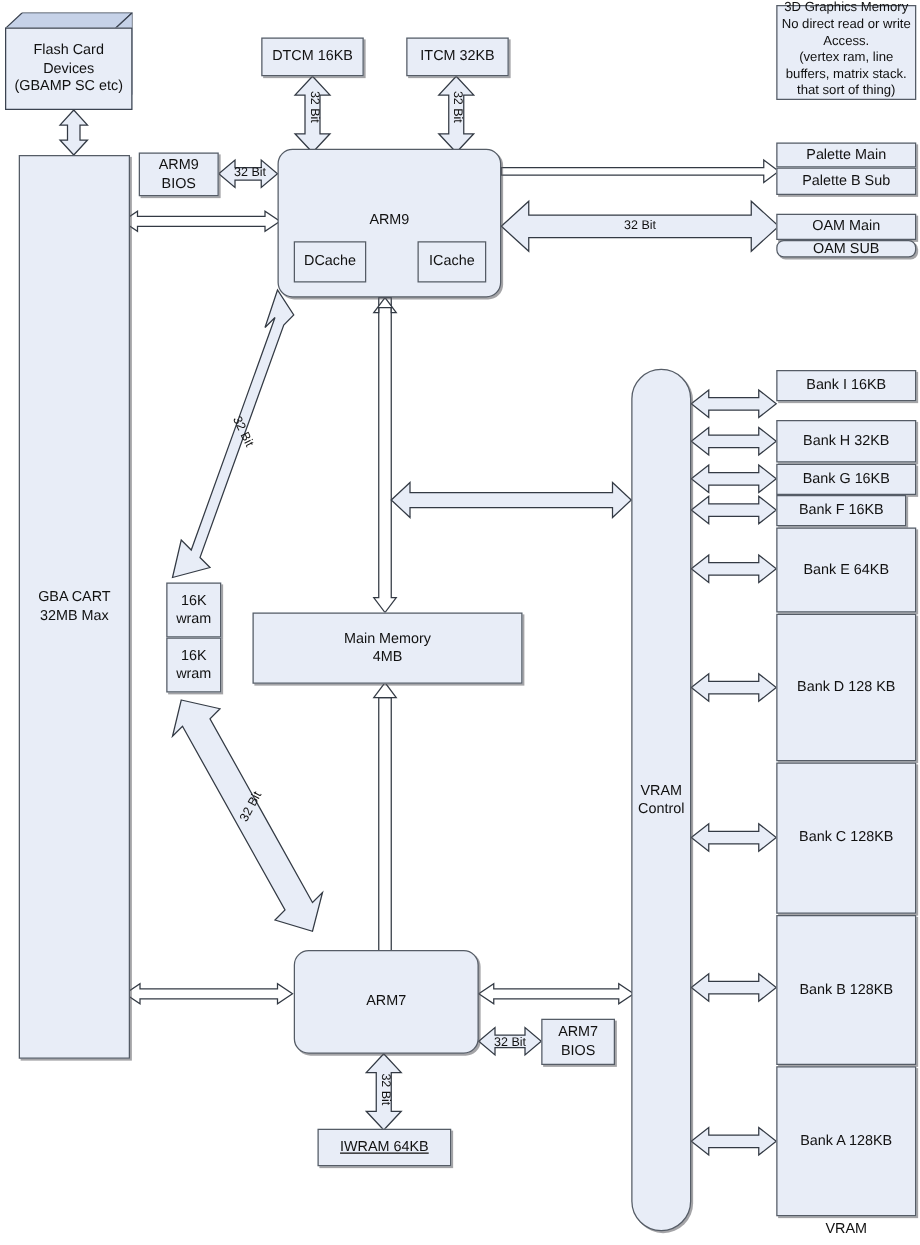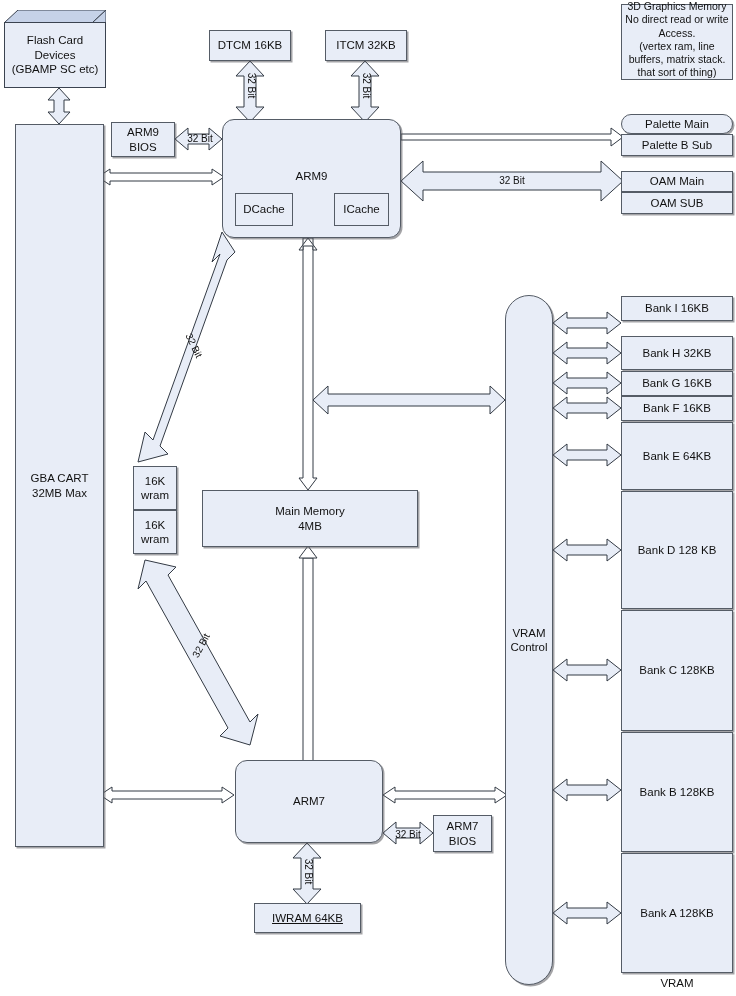--- a/index.html
+++ b/index.html
@@ -146,31 +146,31 @@
 
   <div class="box plain" style="left:621px;top:4px;width:112px;height:76px;font-size:10.5px;align-items:flex-end;">
     <span class="lbl">3D Graphics Memory
 No direct read or write
 Access.
 (vertex ram, line
 buffers, matrix stack.
 that sort of thing)</span>
   </div>
 
-  <div class="box" style="left:621px;top:114px;width:112px;height:20px;border-radius:10px;">
+  <div class="box" style="left:621px;top:114px;width:112px;height:20px;">
     <span class="lbl">Palette Main</span>
   </div>
   <div class="box" style="left:621px;top:134px;width:112px;height:22px;">
     <span class="lbl">Palette B Sub</span>
   </div>
 
   <div class="box" style="left:621px;top:171px;width:112px;height:21px;">
     <span class="lbl">OAM Main</span>
   </div>
-  <div class="box" style="left:621px;top:192px;width:112px;height:22px;">
+  <div class="box" style="left:621px;top:192px;width:112px;height:14px;border-radius:6px;">
     <span class="lbl">OAM SUB</span>
   </div>
 
   <div class="box" style="left:133px;top:466px;width:44px;height:44px;">
     <span class="lbl">16K
 wram</span>
   </div>
   <div class="box" style="left:133px;top:510px;width:44px;height:44px;">
     <span class="lbl">16K
 wram</span>
@@ -201,21 +201,21 @@
 
   <div class="box" style="left:621px;top:296px;width:112px;height:25px;">
     <span class="lbl">Bank I 16KB</span>
   </div>
   <div class="box" style="left:621px;top:336px;width:112px;height:34px;">
     <span class="lbl">Bank H 32KB</span>
   </div>
   <div class="box" style="left:621px;top:371px;width:112px;height:25px;">
     <span class="lbl">Bank G 16KB</span>
   </div>
-  <div class="box" style="left:621px;top:396px;width:112px;height:25px;">
+  <div class="box" style="left:621px;top:396px;width:104px;height:25px;">
     <span class="lbl">Bank F 16KB</span>
   </div>
   <div class="box" style="left:621px;top:422px;width:112px;height:68px;">
     <span class="lbl">Bank E 64KB</span>
   </div>
   <div class="box" style="left:621px;top:491px;width:112px;height:118px;justify-content:center;">
     <span class="lbl">Bank D 128 KB</span>
   </div>
   <div class="box" style="left:621px;top:610px;width:112px;height:121px;">
     <span class="lbl">Bank C 128KB</span>

